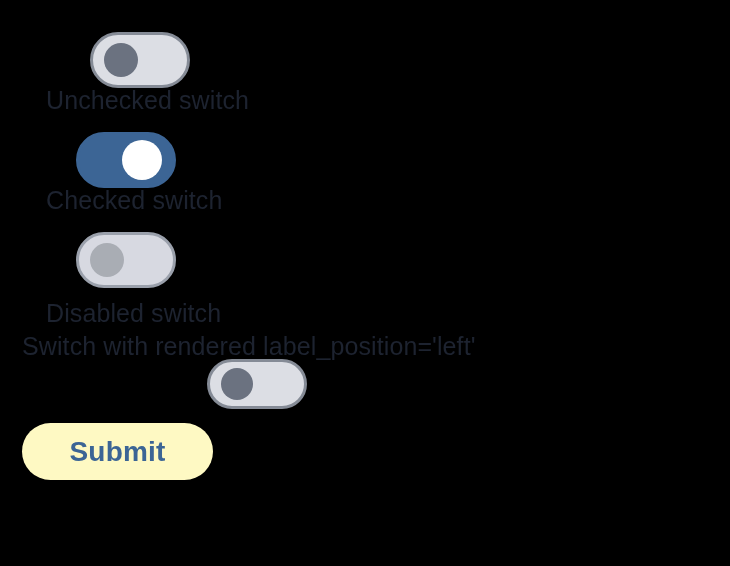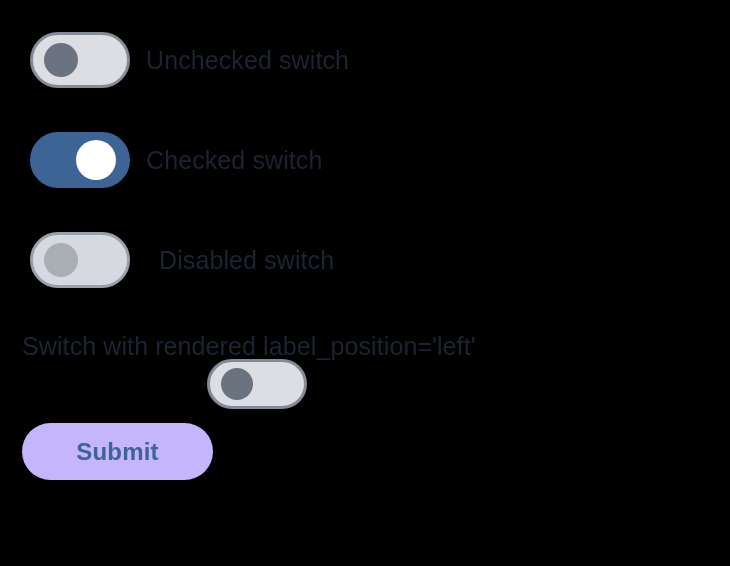--- a/index.html
+++ b/index.html
@@ -26,21 +26,21 @@
     padding: 0;
   }
 
   
   .switch-row {
     position: absolute;
     display: flex;
     align-items: center;
   }
 
-  .switch-row.label-right { flex-direction: row; }
+  .switch-row.label-right { flex-direction: column; }
   .switch-row.label-left  { flex-direction: column; }
 
   
   .switch {
     position: relative;
     flex: 0 0 auto;
     width: 100px;
     height: 56px;
     border-radius: 28px;
     background: #dcdee4;
@@ -107,24 +107,24 @@
 
   
   .submit-button {
     position: absolute;
     left: 22px;
     top: 423px;
     width: 191px;
     height: 57px;
     border: none;
     border-radius: 29px;
-    background: #c4b5fd;
+    background: #fef9c3;
     color: #3c6595;
     font-family: "Liberation Sans", "DejaVu Sans", sans-serif;
-    font-size: 24px;
+    font-size: 28px;
     font-weight: bold;
     letter-spacing: 0.2px;
     cursor: pointer;
     padding: 0;
   }
 </style>
 </head>
 <body>
 
 <div class="form-root">

